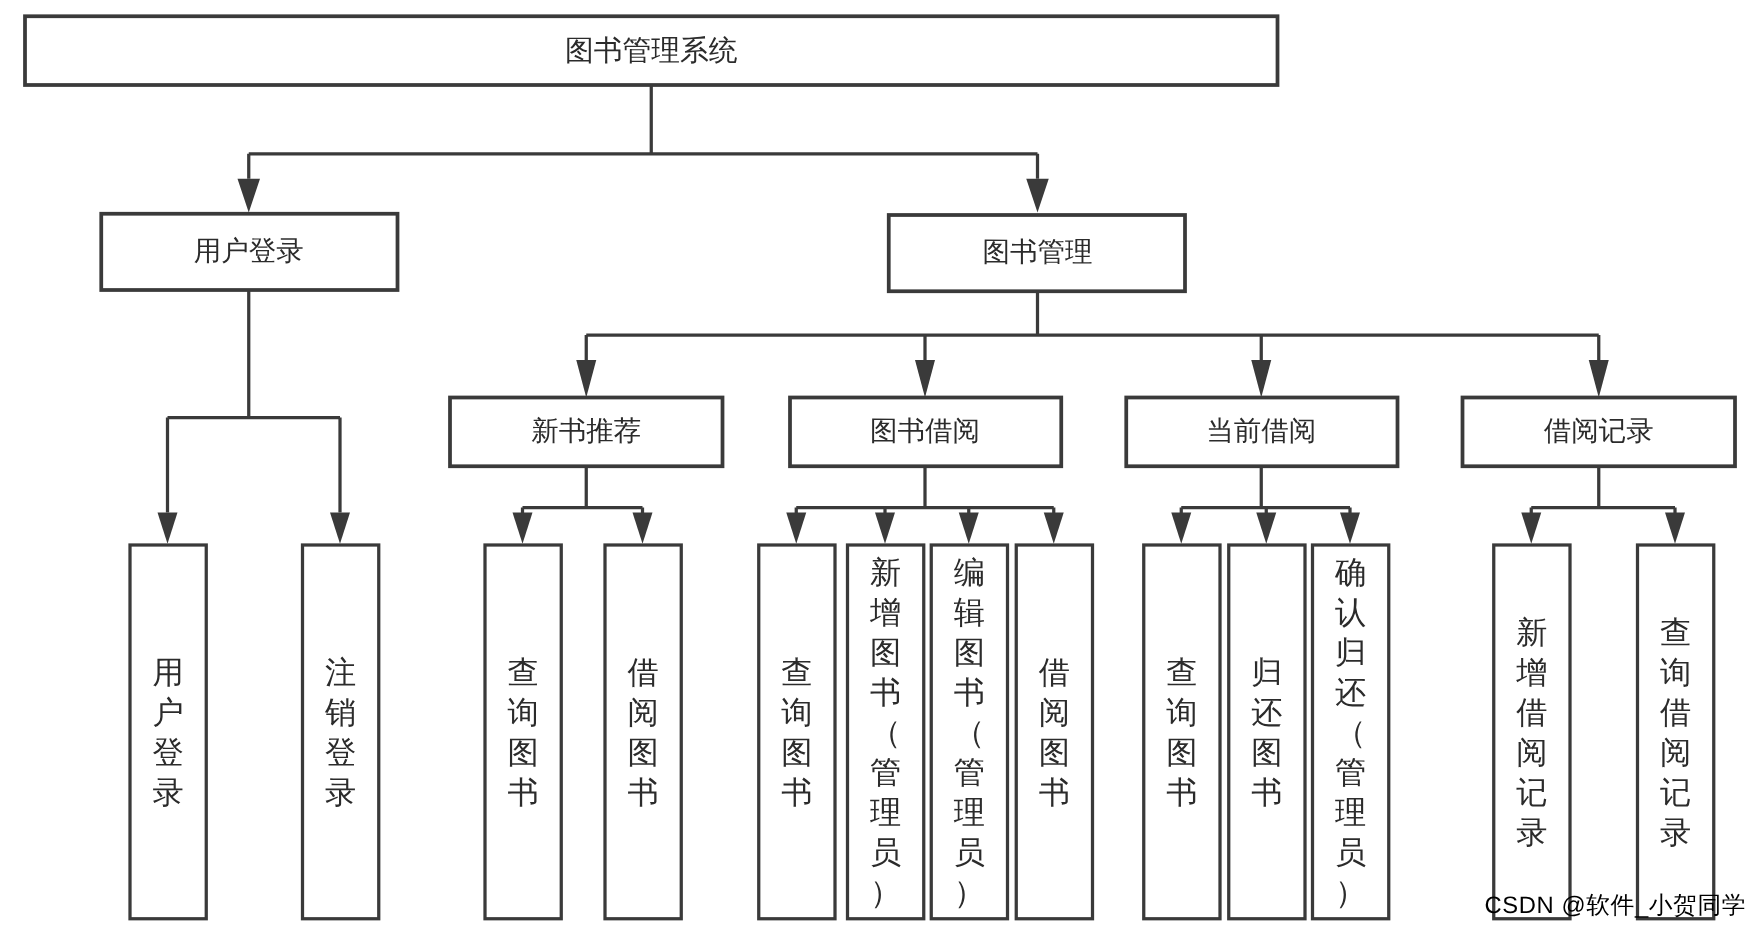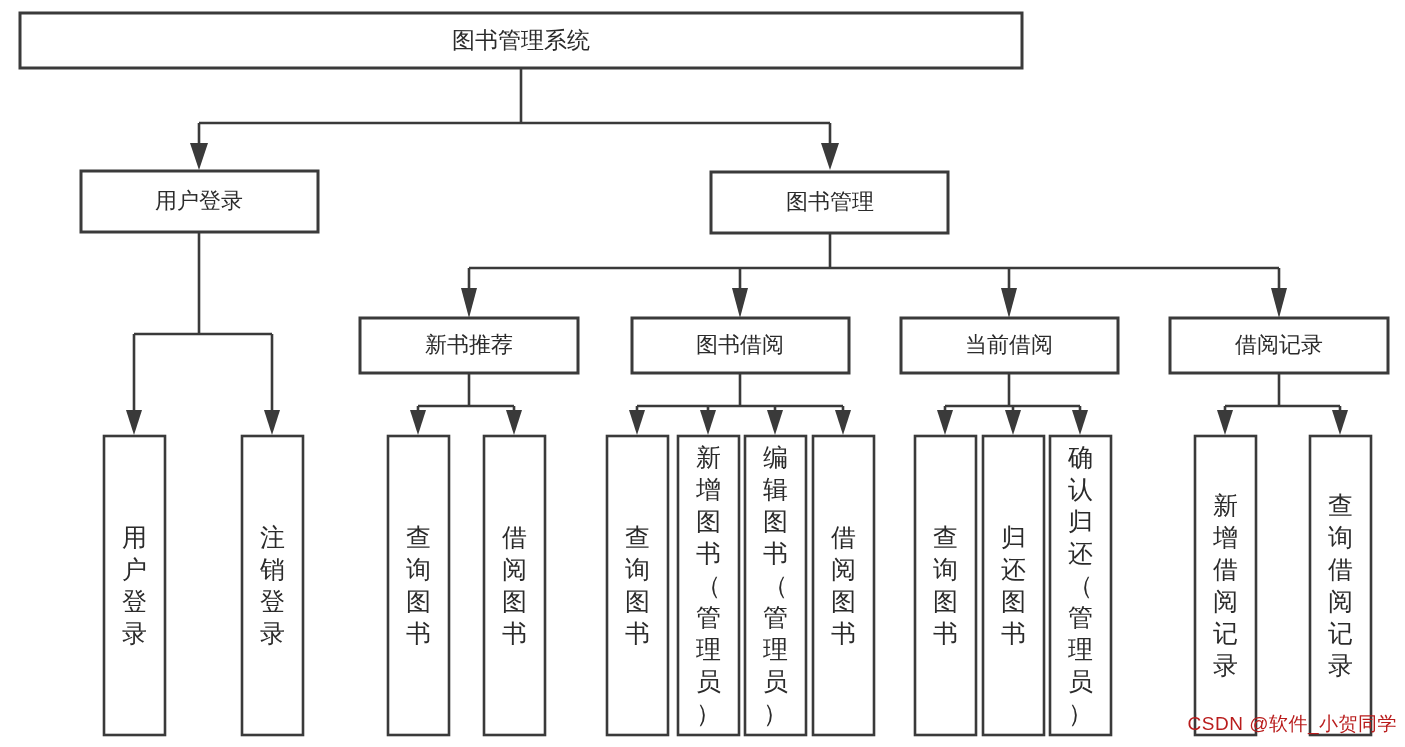--- a/index.html
+++ b/index.html
@@ -57,21 +57,21 @@
     fill: #2b2b2b;
     font-size: 25px;
     text-anchor: middle;
   }
   .watermark {
     position: absolute;
     right: 8px;
     bottom: 6px;
     font-family: "Liberation Sans", "DejaVu Sans", sans-serif;
     font-size: 19px;
-    color: #b91c1c;
+    color: #000000;
     letter-spacing: 0.5px;
     white-space: nowrap;
     pointer-events: none;
   }
 </style>
 </head>
 <body>
 
 <div id="diagram-root">
 

